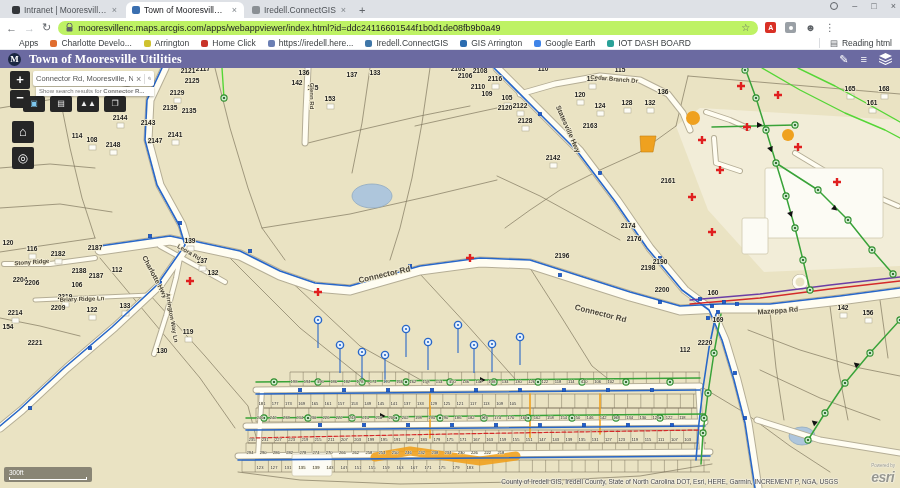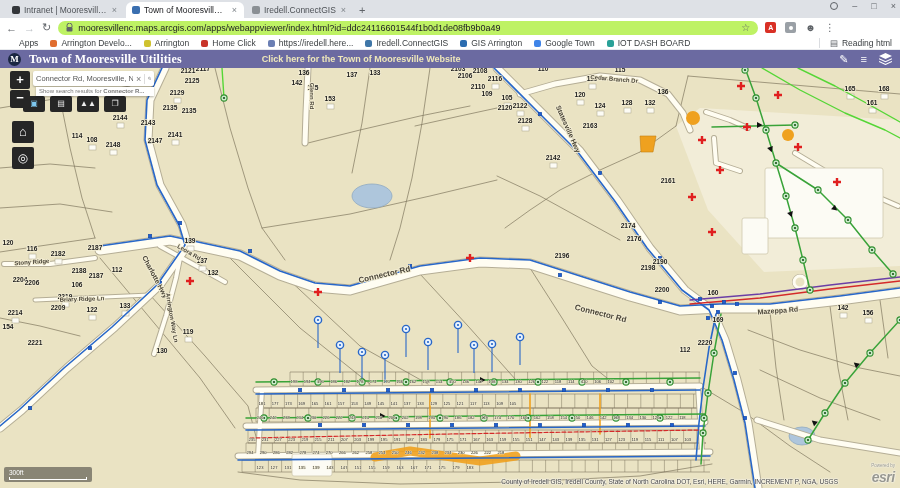--- a/index.html
+++ b/index.html
@@ -49,21 +49,21 @@
   .searchbox .clr { color:#777; font-size:9px; }
   .searchbox .sep { width:1px; height:10px; background:#ddd; }
   .suggest { position:absolute; left:36px; top:19px; width:118px; height:9px; background:#fff; box-shadow:0 1px 2px rgba(0,0,0,.3);
              font-size:6px; color:#777; line-height:9px; padding:0 3px; white-space:nowrap; overflow:hidden; z-index:5;}
   .toolbar { position:absolute; left:23px; top:28px; display:flex; gap:5px; z-index:4;}
   .tbtn { width:22px; height:16px; background:#262626; border-radius:2px; color:#eee; font-size:8px; text-align:center; line-height:16px; }
   .scalebar { position:absolute; left:4px; bottom:6px; background:rgba(40,40,40,.5); border-radius:2px; padding:2px 5px; z-index:5; color:#fff; font-size:6.5px; line-height:7px;}
   .scalebar .bar { margin-top:1px; width:78px; height:3px; border:1px solid #fff; border-top:none; }
   .attrib { position:absolute; right:62px; bottom:3px; font-size:6.5px; color:#444; z-index:5;
             text-shadow:0 0 2px #fff,0 0 2px #fff,0 0 2px #fff; white-space:nowrap;}
-  .esrilogo { position:absolute; right:5px; bottom:2px; z-index:5; text-align:center; color:#97978f;
+  .esrilogo { position:absolute; right:5px; bottom:2px; z-index:5; color:#97978f;
               text-shadow:0 0 2px #fff,0 0 2px #fff;}
   .esrilogo .pb { font-size:4.5px; display:block; }
   .esrilogo .e { font-size:14px; font-weight:bold; font-style:italic; letter-spacing:-.5px; line-height:12px;}
 </style>
 </head>
 <body>
 
 <div class="tabstrip">
   <div id="tabs" style="display:flex; margin-left:6px; gap:2px;">
       <div class="tab">
@@ -112,21 +112,21 @@
 </div>
 
 <div class="bookmarks">
   <span id="bmlist" style="display:flex;gap:12px;">
       <span class="bm">
         <span class="fv" style="background:#7d8lay"></span>
         <span>Apps</span>
       </span>
       <span class="bm">
         <span class="fv" style="background:#e06d2f"></span>
-        <span>Arrington Develo...</span>
+        <span>Charlotte Develo...</span>
       </span>
       <span class="bm">
         <span class="fv" style="background:#cfc22f"></span>
         <span>Arrington</span>
       </span>
       <span class="bm">
         <span class="fv" style="background:#c8342a"></span>
         <span>Home Click</span>
       </span>
       <span class="bm">
@@ -136,37 +136,36 @@
       <span class="bm">
         <span class="fv" style="background:#3f76a8"></span>
         <span>Iredell.ConnectGIS</span>
       </span>
       <span class="bm">
         <span class="fv" style="background:#2b6cb0"></span>
         <span>GIS Arrington</span>
       </span>
       <span class="bm">
         <span class="fv" style="background:#3f84e8"></span>
-        <span>Google Town</span>
+        <span>Google Earth</span>
       </span>
       <span class="bm">
         <span class="fv" style="background:#2aa198"></span>
         <span>IOT DASH BOARD</span>
       </span>
     </span>
   <span class="readinglist">
     <span style="color:#5f6368">▤</span>
     <span>Reading html</span>
   </span>
 </div>
 
 <div class="appheader">
   <span class="logo">M</span>
   <span class="apptitle">Town of Mooresville Utilities</span>
-  <span class="applink">Click here for the Town of Mooresville Website</span>
   <span class="hdricons">
     <span>✎</span>
     <span>≡</span>
     <svg width="13" height="12" viewBox="0 0 14 13">
       <path d="M7 0l7 3.2L7 6.4 0 3.2z" fill="#fff"></path>
       <path d="M0 6.2l7 3.2 7-3.2" fill="none" stroke="#fff" stroke-width="1.2"></path>
       <path d="M0 9.2l7 3.2 7-3.2" fill="none" stroke="#fff" stroke-width="1.2"></path>
     </svg>
   </span>
 </div>

